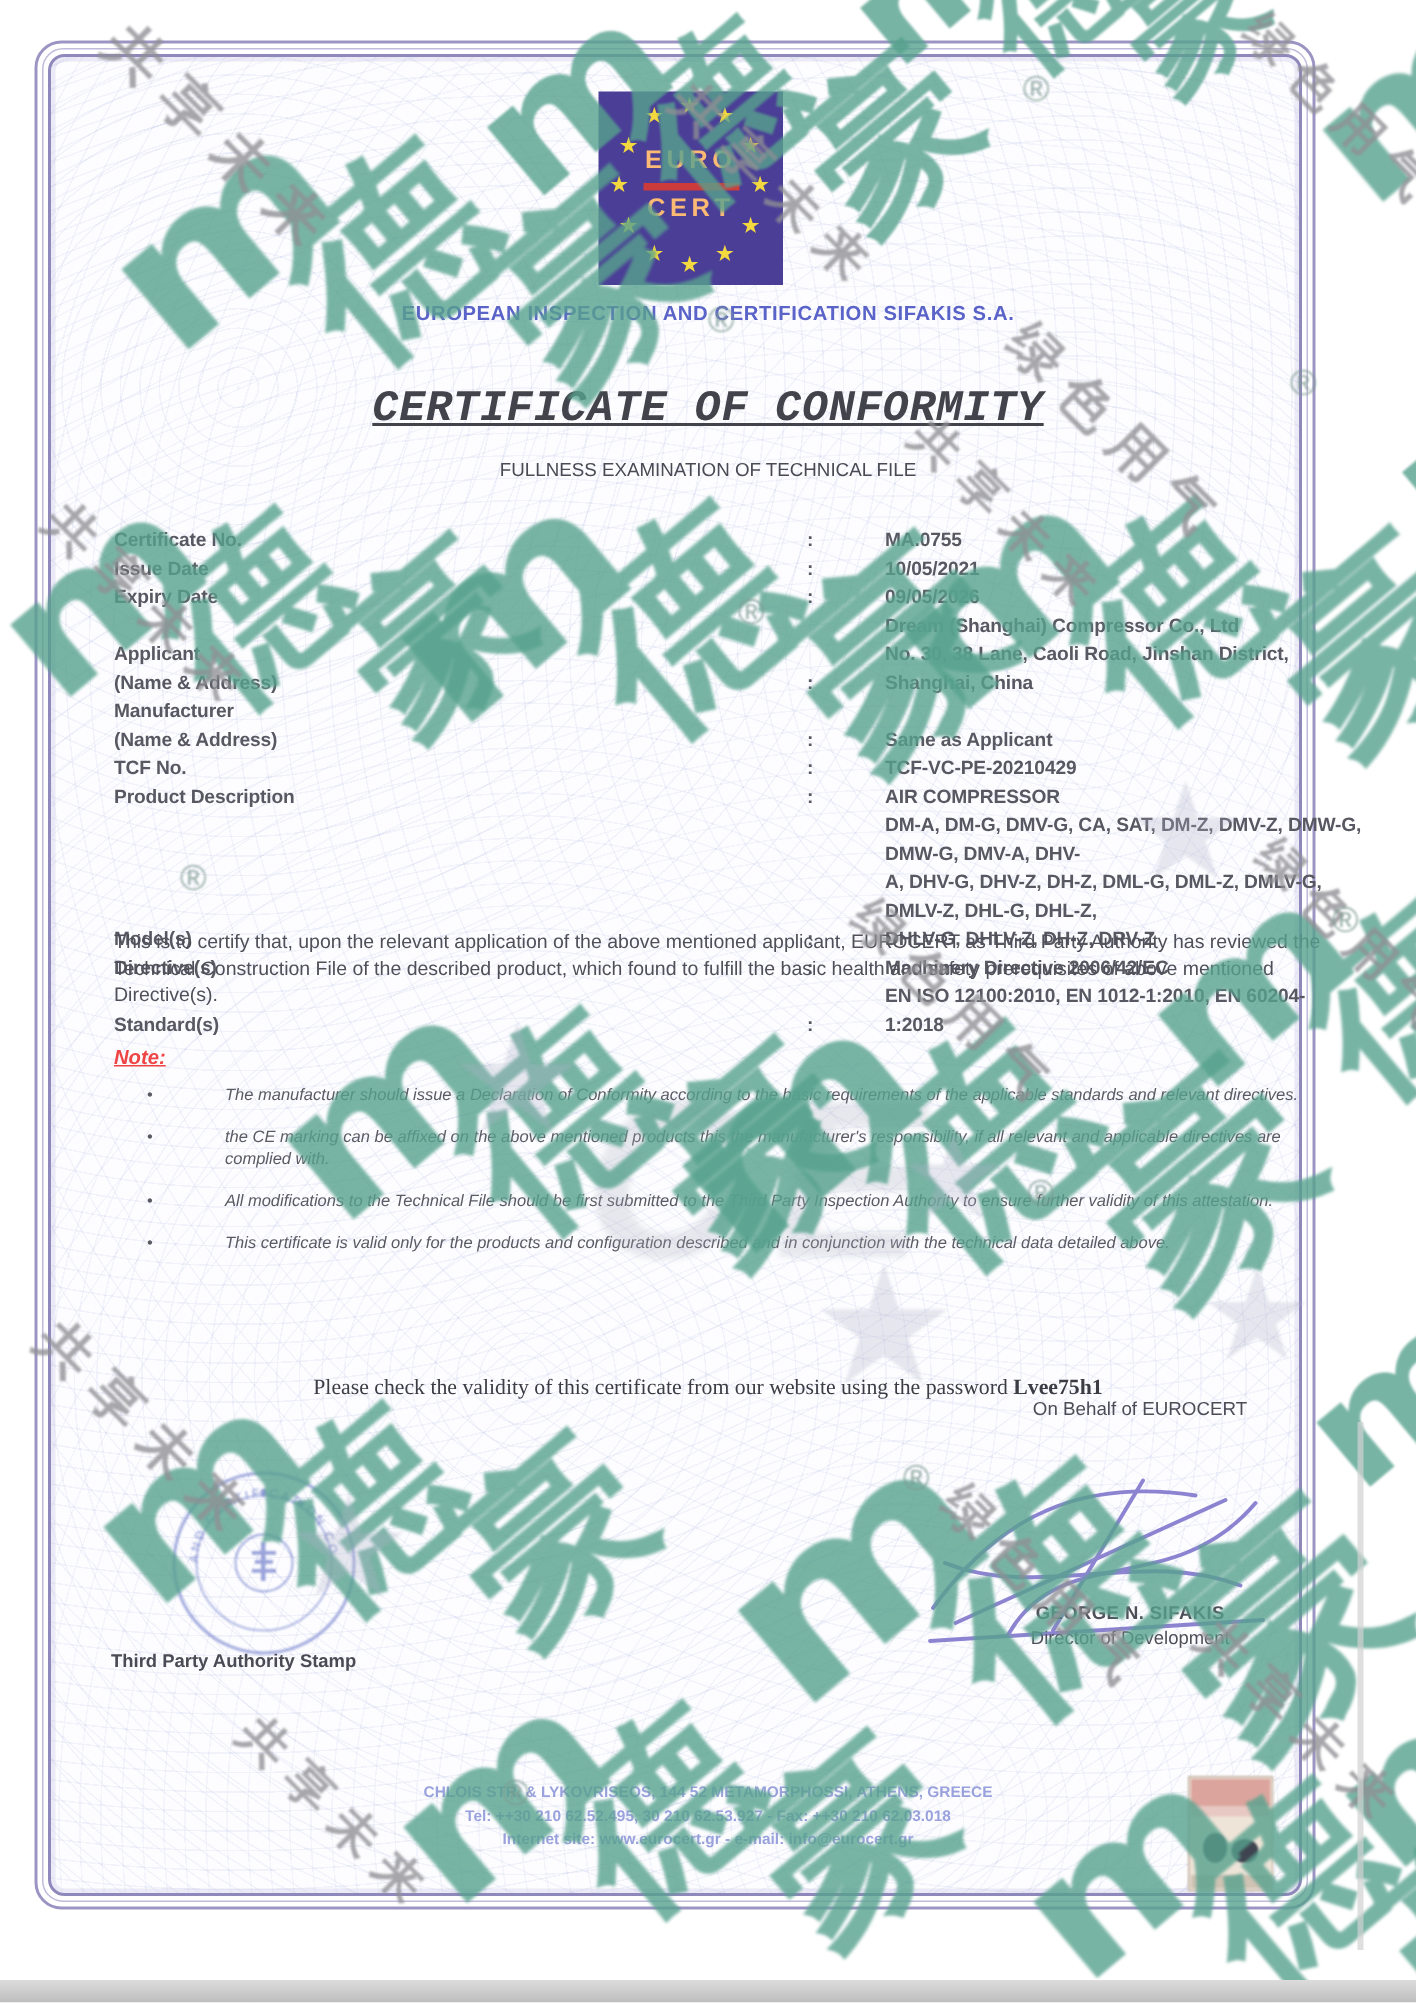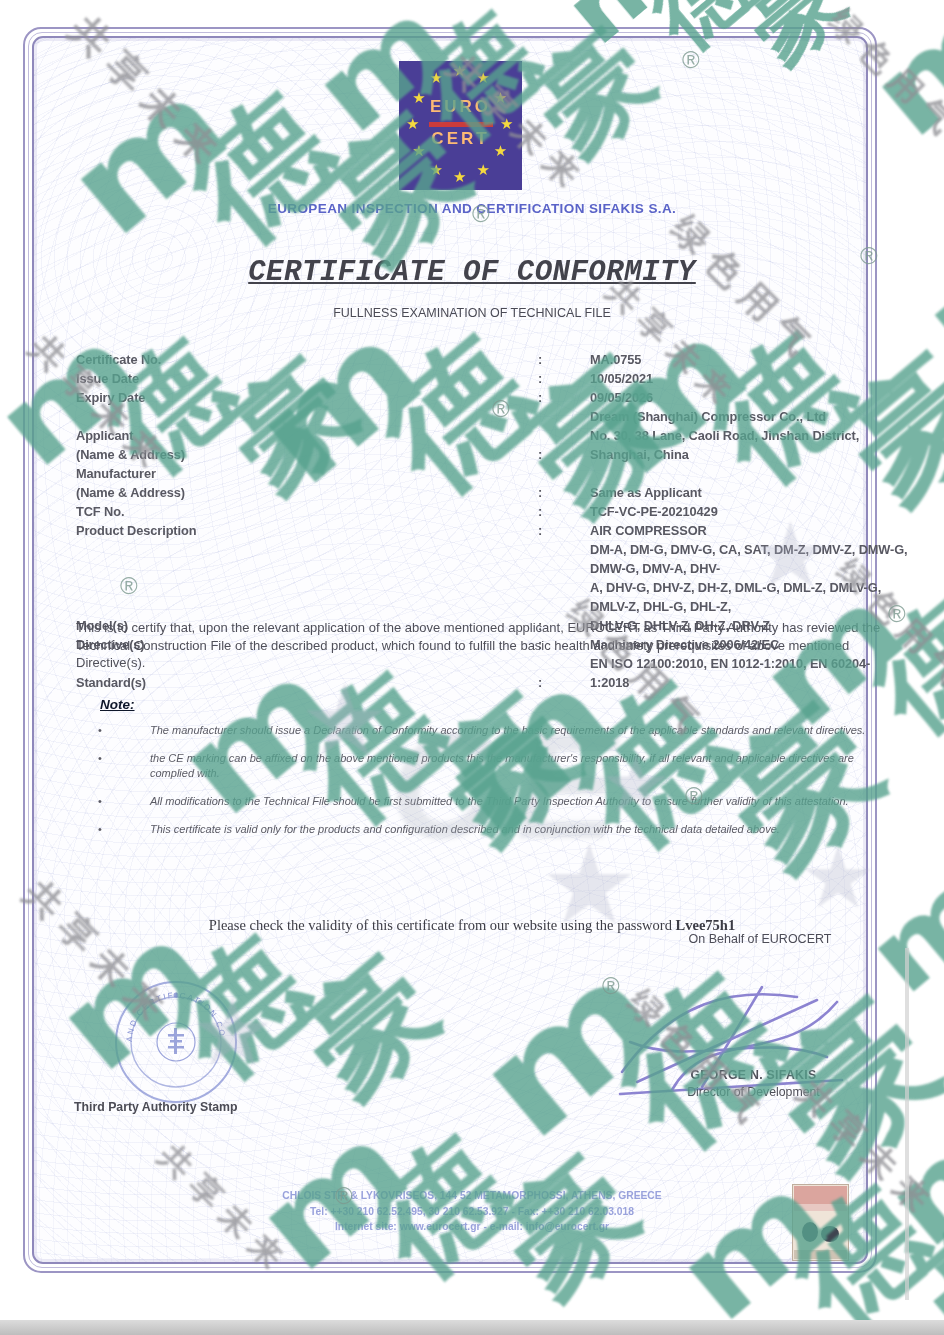--- a/index.html
+++ b/index.html
@@ -49,21 +49,21 @@
     font-size:12.8px; line-height:19px; color:#585862; font-weight:700; letter-spacing:-.1px; }
   .frow { display:flex; align-items:flex-end; }
   .flabel { width:462px; }
   .fcolon { width:16px; }
   .fvalue { flex:1;padding-left:36px; }
 
   .certify { position:absolute; left:76px; top:619px; width:833px;
     font-size:13px; line-height:17.6px; color:#4f4f59; }
 
   .note-head { position:absolute; left:76px; top:697px;
-    font-size:13.5px; font-weight:bold; font-style:italic; text-decoration:underline; color:#0f172a;margin-left:24px; }
+    font-size:13.5px; font-weight:bold; font-style:italic; text-decoration:underline; color:#ef4444; }
   .notes { position:absolute; left:98px; top:723px; width:780px; list-style:none; }
   .notes li { position:relative; padding-left:52px; font-size:11px; font-style:italic;
     color:#5a5a64; line-height:15px; margin-bottom:13px; }
   .notes li::before { content:"\2022"; position:absolute; left:0; top:0; font-style:normal; }
 
   .password { position:absolute; top:917px; left:0; width:100%; text-align:center;
     font-family:"Liberation Serif", serif; font-size:14.5px; color:#3c3c45; }
   .password b { font-weight:bold; }
 
   .onbehalf { position:absolute; left:645px; top:932px; width:230px; text-align:center;

